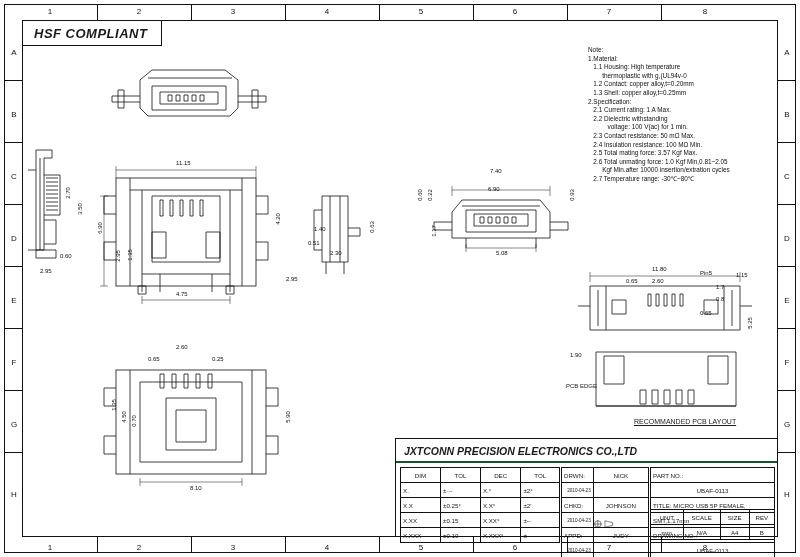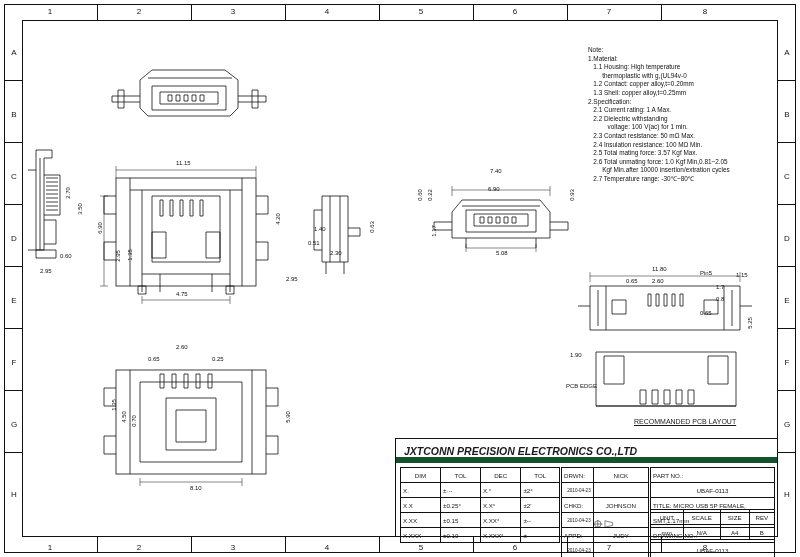--- a/index.html
+++ b/index.html
@@ -11,21 +11,21 @@
   .tickv{position:absolute;width:1px;background:#111;}
   .tickh{position:absolute;height:1px;background:#111;}
   .hsf{position:absolute;left:22px;top:20px;width:140px;height:26px;border-right:1px solid #111;border-bottom:1px solid #111;box-sizing:border-box;}
   .hsf span{position:absolute;left:12px;top:6px;font-style:italic;font-weight:bold;font-size:13px;letter-spacing:.5px;}
   .notes{position:absolute;left:588px;top:46px;width:196px;font-size:6.4px;line-height:8.6px;color:#111;}
   .notes div{white-space:pre;}
   .lbl{position:absolute;font-size:6px;color:#111;white-space:nowrap;}
   svg{position:absolute;left:0;top:0;overflow:visible;}
   
   .tb{position:absolute;left:395px;top:438px;width:383px;height:99px;border:1px solid #111;box-sizing:border-box;}
-  .tb-company{position:absolute;left:0;top:0;width:100%;height:24px;border-bottom:6px solid #14532d;box-sizing:border-box;}
+  .tb-company{position:absolute;left:0;top:0;width:100%;height:24px;border-bottom:2px solid #14532d;box-sizing:border-box;}
   .tb-company span{position:absolute;left:8px;top:6px;font-size:10.5px;font-weight:bold;font-style:italic;}
   .tbl{position:absolute;border-collapse:collapse;font-size:6.2px;}
   .tbl td{border:1px solid #111;padding:0 2px;height:14px;vertical-align:middle;white-space:nowrap;}
   .rec{position:absolute;left:634px;top:418px;font-size:7px;text-decoration:underline;}
   .pcbedge{position:absolute;left:566px;top:383px;font-size:6px;}
   .stamp{width:22px;height:14px;}
 </style>
 </head>
 <body>
 
@@ -92,20 +92,23 @@
   <div class="tickh" style="left:4px;top:390px;width:18px;"></div>
   <div class="tickh" style="left:4px;top:452px;width:18px;"></div>
   <div class="tickh" style="left:778px;top:80px;width:18px;"></div>
   <div class="tickh" style="left:778px;top:142px;width:18px;"></div>
   <div class="tickh" style="left:778px;top:204px;width:18px;"></div>
   <div class="tickh" style="left:778px;top:266px;width:18px;"></div>
   <div class="tickh" style="left:778px;top:328px;width:18px;"></div>
   <div class="tickh" style="left:778px;top:390px;width:18px;"></div>
   <div class="tickh" style="left:778px;top:452px;width:18px;"></div>
 
+  <div class="hsf">
+    <span>HSF COMPLIANT</span>
+  </div>
 
   <div class="notes">
     <div>Note:</div>
     <div>1.Material:</div>
     <div>   1.1 Housing: High temperature</div>
     <div>        thermoplastic with g,(UL94v-0</div>
     <div>   1.2 Contact: copper alloy,t=0.20mm</div>
     <div>   1.3 Shell: copper alloy,t=0.25mm</div>
     <div>2.Specification:</div>
     <div>   2.1 Current rating: 1 A Max.</div>

